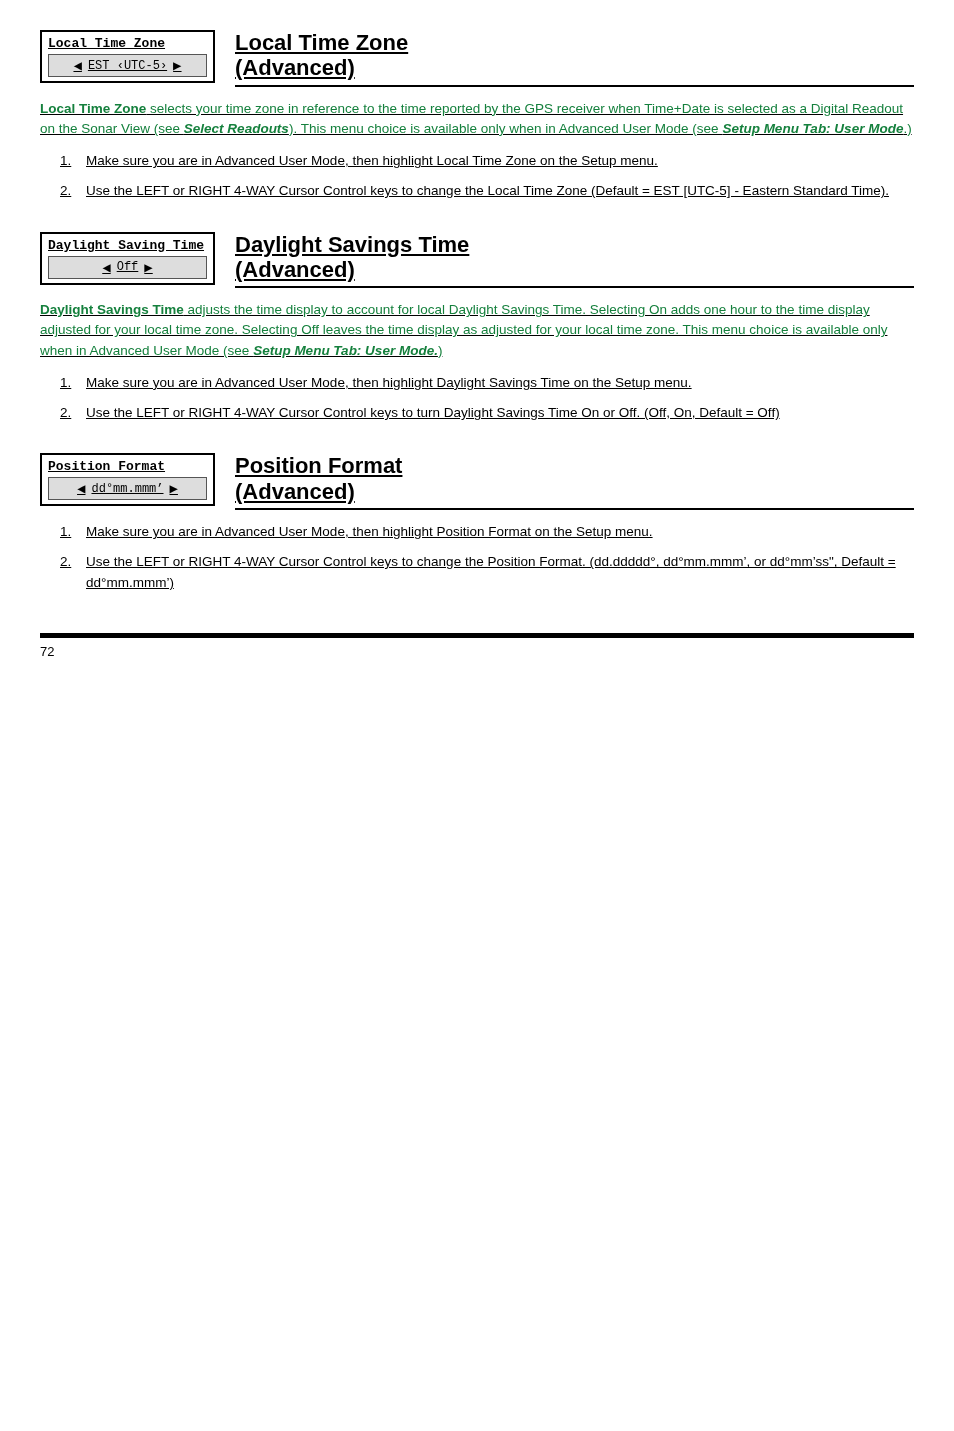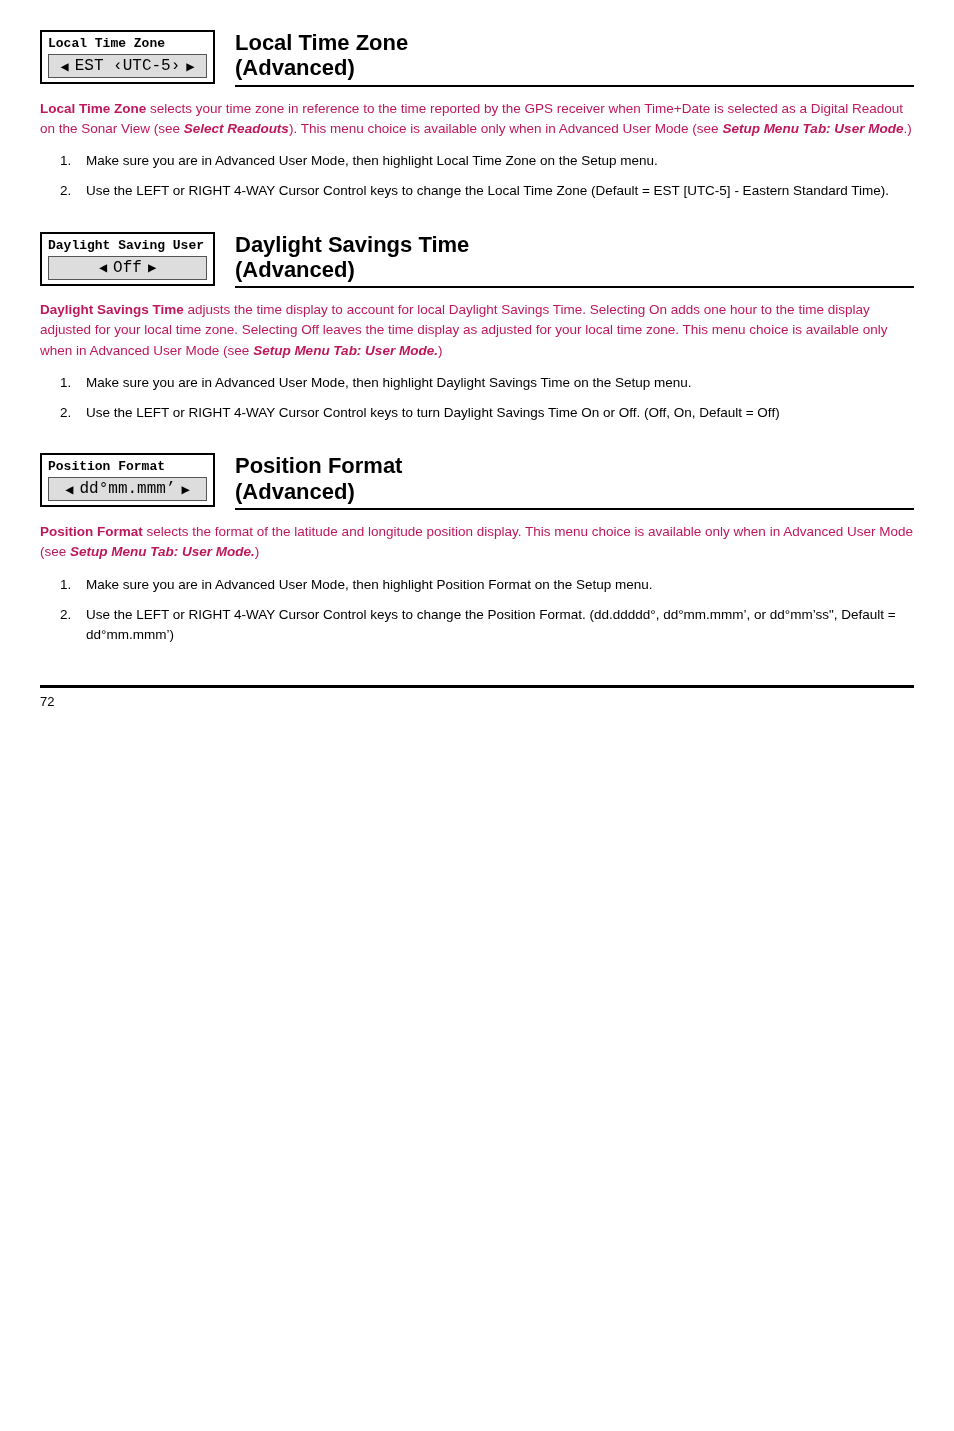--- a/index.html
+++ b/index.html
@@ -19,20 +19,21 @@
     }
 
     .page-container {
       max-width: 874px;
       margin: 0 auto;
     }
 
     
     .section {
       margin-bottom: 30px;
+      text-decoration: underline;
     }
 
     
     .header-row {
       display: flex;
       align-items: flex-start;
       gap: 20px;
       margin-bottom: 12px;
     }
 
@@ -67,21 +68,21 @@
     }
 
     .widget-arrow {
       font-size: 14px;
       font-weight: bold;
       cursor: pointer;
     }
 
     .widget-value {
       font-family: 'Courier New', monospace;
-      font-size: 16px;
+      font-size: 12px;
     }
 
     
     .section-title-block {
       flex: 1;
       border-bottom: 2px solid #000;
       padding-bottom: 4px;
     }
 
     .section-title {
@@ -90,21 +91,21 @@
       font-weight: 900;
       line-height: 1.15;
       color: #000;
     }
 
     
     .body-text {
       font-size: 13.5px;
       line-height: 1.5;
       margin-bottom: 12px;
-      color: #be185d;
+      color: #15803d;
     }
 
     .body-text b {
       font-weight: bold;
     }
 
     .body-text i {
       font-style: italic;
     }
 
@@ -133,21 +134,21 @@
       color: #000;
     }
 
     .list-number {
       min-width: 18px;
       font-weight: normal;
     }
 
     
     .page-footer {
-      border-top: 3px solid #000000;
+      border-top: 5px solid #000000;
       margin-top: 40px;
       padding-top: 6px;
       font-size: 13px;
       color: #000;
     }
   </style>
 </head>
 <body>
 
 <div class="page-container">
@@ -183,21 +184,21 @@
       <li>
         <span class="list-number">2.</span>
         <span>Use the LEFT or RIGHT 4-WAY Cursor Control keys to change the Local Time Zone (Default = EST [UTC-5] - Eastern Standard Time).</span>
       </li>
     </ol>
   </div>
 
   <div class="section">
     <div class="header-row">
       <div class="widget-box">
-        <div class="widget-label">Daylight Saving User</div>
+        <div class="widget-label">Daylight Saving Time</div>
         <div class="widget-control">
           <span class="widget-arrow">◀</span>
           <span class="widget-value">Off</span>
           <span class="widget-arrow">▶</span>
         </div>
       </div>
       <div class="section-title-block">
         <div class="section-title">
           <span>Daylight Savings Time</span><br>
           <span>(Advanced)</span>
@@ -233,23 +234,20 @@
         </div>
       </div>
       <div class="section-title-block">
         <div class="section-title">
           <span>Position Format</span><br>
           <span>(Advanced)</span>
         </div>
       </div>
     </div>
 
-    <p class="body-text">
-      <b>Position Format</b> selects the format of the latitude and longitude position display.  This menu choice is available only when in Advanced User Mode (see <b><i>Setup Menu Tab: User Mode.</i></b>)
-    </p>
 
 
     <ol class="instruction-list">
       <li>
         <span class="list-number">1.</span>
         <span>Make sure you are in Advanced User Mode, then highlight Position Format on the Setup menu.</span>
       </li>
       <li>
         <span class="list-number">2.</span>
         <span>Use the LEFT or RIGHT 4-WAY Cursor Control keys to change the Position Format. (dd.ddddd°, dd°mm.mmm’, or dd°mm’ss", Default = dd°mm.mmm’)</span>

